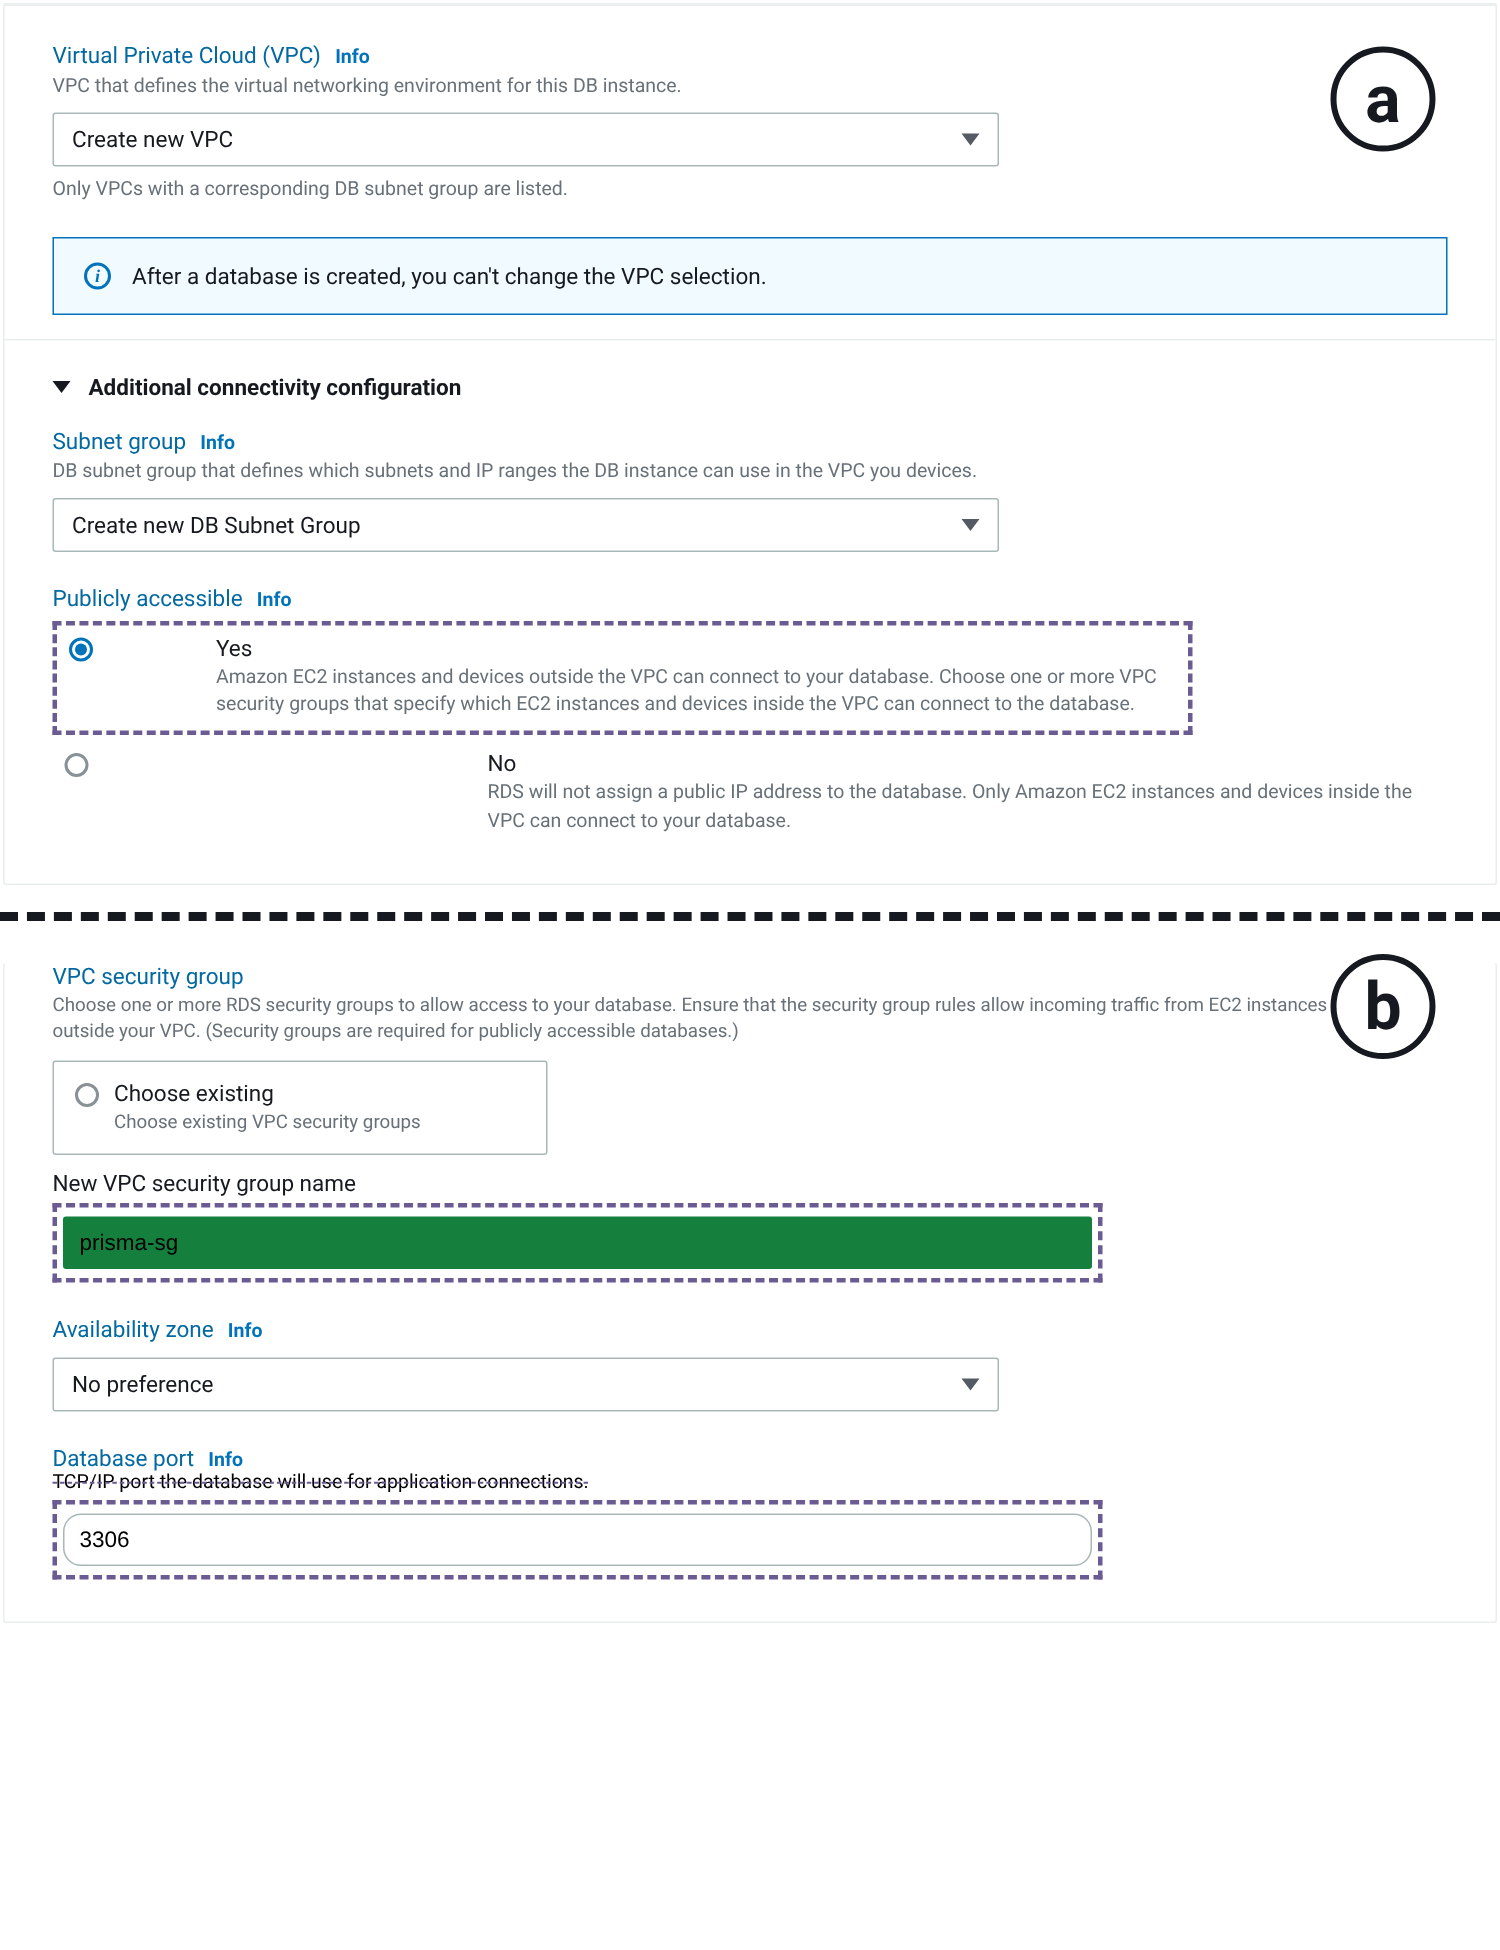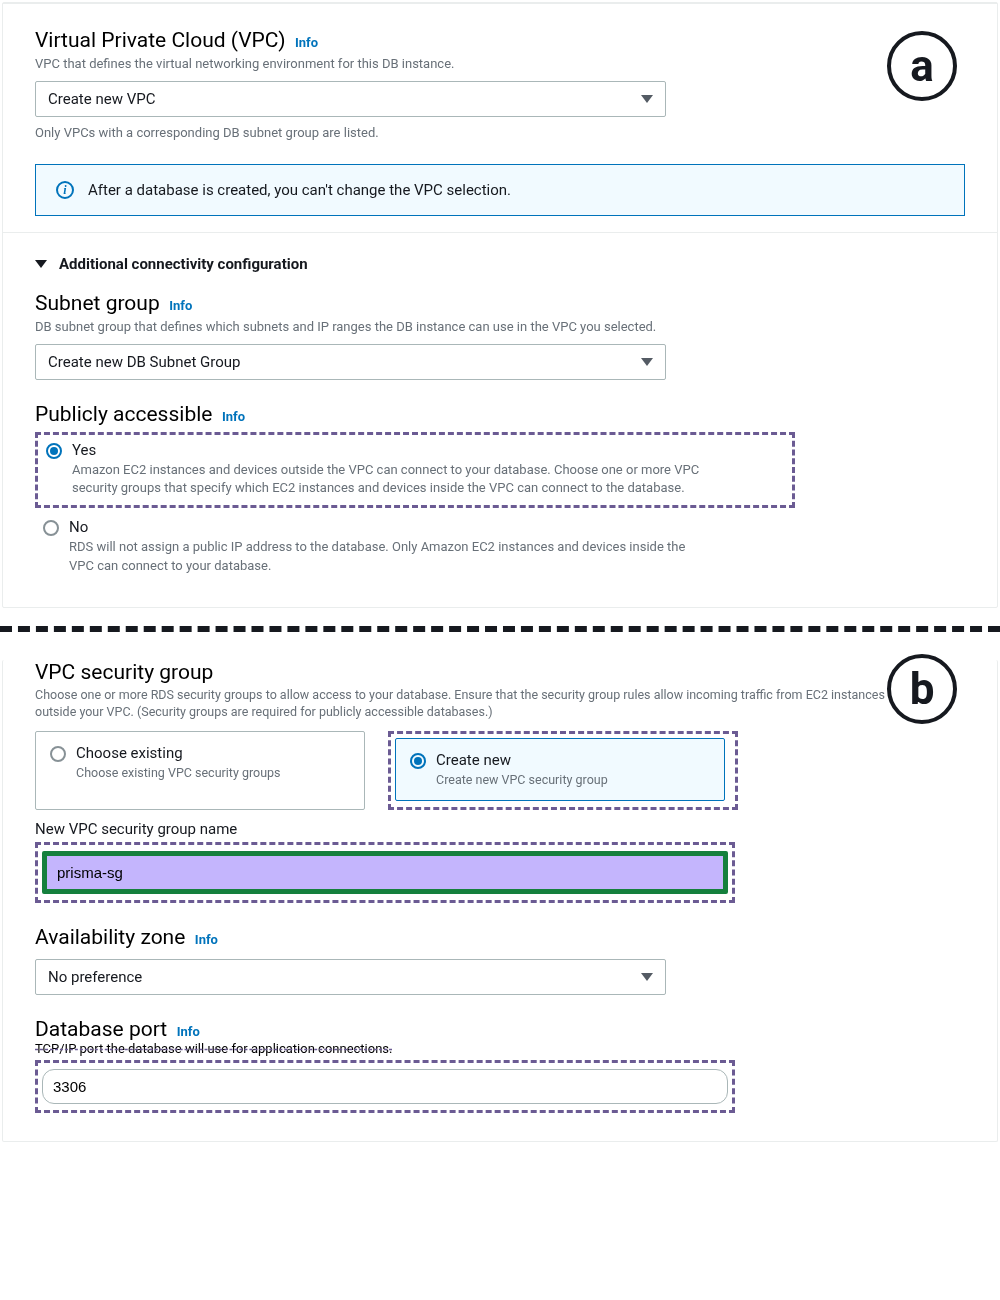--- a/index.html
+++ b/index.html
@@ -5,53 +5,53 @@
   * { box-sizing: border-box; margin: 0; padding: 0; }
   body { font-family: -apple-system, BlinkMacSystemFont, "Segoe UI", Roboto, Helvetica, Arial, sans-serif; background: #fff; color: #16191f; font-size: 14px; width: 1000px; }
   .outer { border: 1px solid #eaeded; border-radius: 2px; margin: 2px; position: relative; }
   .section-header { padding: 24px 32px 10px 32px; }
   .section-title { font-size: 22px; font-weight: 700; }
   .tag-circle { position: absolute; right: 40px; width: 70px; height: 70px; border-radius: 50%; border: 4px solid #16191f; display: flex; align-items: center; justify-content: center; font-weight: 700; font-size: 44px; background:#fff; z-index:10; }
   .tag-a { top: 28px; }
   .tag-b-wrap { position: relative; }
   .tag-b { top: -6px; }
   .panel-body { border-top: 1px solid #eaeded; padding: 24px 32px 16px 32px; }
-  .field-label { font-size: 21px; color:#000000; }
+  .field-label { font-size: 15px; color:#0369a1; }
   .info-link { color: #0073bb; font-weight:700; font-size: 13px; margin-left: 6px; cursor:pointer; }
   .field-help { color: #687078; font-size: 13px; margin-top: 4px; }
   .field-help-small { color: #687078; font-size: 12.5px; margin-top: 2px; line-height:1.4; }
   .select-box { position: relative; margin-top: 10px; width: 631px; border: 1px solid #aab7b8; border-radius: 2px; background:#fff; }
   .select-box .sel-text { padding: 8px 12px; font-size: 15px; }
   .sel-caret { position: absolute; right: 12px; top: 50%; transform: translateY(-50%); width: 0; height: 0; border-left: 6px solid transparent; border-right: 6px solid transparent; border-top: 8px solid #545b64; }
   .post-help { color:#687078; font-size:13px; margin-top:8px; }
   .info-banner { border: 1px solid #0073bb; background: #f1faff; display:flex; gap:14px; padding: 16px 20px; margin-top: 24px; align-items:center; }
   .info-banner .info-ico { width:18px; height:18px; border:2px solid #0073bb; border-radius:50%; display:flex; align-items:center; justify-content:center; color:#0073bb; font-weight:700; font-size:12px; font-style:italic; font-family: Georgia, serif; }
   .info-banner .info-text { font-size: 15px; }
   .collapse-header { display:flex; align-items:center; gap:12px; padding: 22px 32px 0 32px; }
   .collapse-caret { width:0; height:0; border-left:6px solid transparent; border-right:6px solid transparent; border-top:8px solid #16191f; }
   .collapse-title { font-weight:700; font-size:15px; }
   .subblock { padding: 18px 32px 4px 32px; }
   .dashed-hl { border: 3px dashed #6b5b93; padding: 6px 8px 8px 8px; margin-top:6px; width: 760px; }
-  .radio-row { display:flex; align-items:flex-start; gap:10px; }
+  .radio-row { display:flex; align-items:flex-start; gap:10px;justify-content:space-between; }
   .radio-outer { width:16px; height:16px; border:2px solid #879196; border-radius:50%; margin-top:2px; flex-shrink:0; display:flex; align-items:center; justify-content:center; }
   .radio-outer.checked { border-color:#0073bb; }
   .radio-inner { width:8px; height:8px; background:#0073bb; border-radius:50%; display:none; }
   .radio-outer.checked .radio-inner { display:block; }
   .radio-label { font-size:15px; }
   .radio-desc { color:#687078; font-size:13px; margin-top:2px; line-height:1.4; max-width:640px; }
   .divider-gap { height: 28px; }
   .big-dash-divider { height: 0; border-top: 6px dashed #16191f; margin: 18px 0 28px 0; }
   .lower-wrap { padding: 0 32px 28px 32px; position: relative; }
   .card-row { display:flex; gap:23px; margin-top:10px; }
   .card { border:1px solid #aab7b8; border-radius:2px; padding: 12px 14px; width: 330px; display:flex; gap:10px; align-items:flex-start; }
   .card.selected { border-color:#0073bb; background:#f1faff; }
   .card-title { font-size:15px; }
   .dashed-hl2 { border:3px dashed #6b5b93; padding:4px 10px 6px 4px; display:inline-block; }
   .dashed-hl3 { border:3px dashed #6b5b93; padding:6px 4px 6px 4px; margin-top:4px; width:700px; }
-  .text-input { border:5px solid #15803d; border-radius:2px; padding:8px 10px; font-size:15px; width:100%; background:#c4b5fd; }
+  .text-input { border:1px solid #15803d; border-radius:2px; padding:8px 10px; font-size:15px; width:100%; background:#15803d; }
   .text-input-plain { border:1px solid #aab7b8; border-radius:12px; padding:8px 10px; font-size:15px; width:660px; background:#fff; display:block; }
   .strike-help { color:#000000; font-size:13px; text-decoration: line-through dashed #6b5b93; }
   .sg-label { font-size:15px; margin-top:10px; }
   .az-block { margin-top: 22px; }
   .port-block { margin-top: 22px; }
   .bottom-border { border-bottom:1px solid #eaeded; }
 </style>
 </head>
 <body>
 
@@ -80,21 +80,21 @@
   <div class="collapse-header">
     <div class="collapse-caret"></div>
     <div class="collapse-title">Additional connectivity configuration</div>
   </div>
 
   <div class="subblock">
     <div>
       <span class="field-label">Subnet group</span>
       <span class="info-link">Info</span>
     </div>
-    <div class="field-help">DB subnet group that defines which subnets and IP ranges the DB instance can use in the VPC you selected.</div>
+    <div class="field-help">DB subnet group that defines which subnets and IP ranges the DB instance can use in the VPC you devices.</div>
     <div class="select-box">
       <div class="sel-text">Create new DB Subnet Group</div>
       <div class="sel-caret"></div>
     </div>
   </div>
 
   <div class="subblock">
     <div>
       <span class="field-label">Publicly accessible</span>
       <span class="info-link">Info</span>
@@ -135,31 +135,20 @@
 
     <div class="card-row">
       <div class="card">
         <div class="radio-outer"></div>
         <div>
           <div class="card-title">Choose existing</div>
           <div class="field-help-small">Choose existing VPC security groups</div>
         </div>
       </div>
 
-      <div class="dashed-hl2">
-        <div class="card selected">
-          <div class="radio-outer checked">
-              <div class="radio-inner"></div>
-            </div>
-          <div>
-            <div class="card-title">Create new</div>
-            <div class="field-help-small">Create new VPC security group</div>
-          </div>
-        </div>
-      </div>
     </div>
 
     <div class="sg-label">New VPC security group name</div>
     <div class="dashed-hl3">
       <input class="text-input" value="prisma-sg" style="">
     </div>
 
     <div class="az-block">
       <span class="field-label">Availability zone</span>
       <span class="info-link">Info</span>

